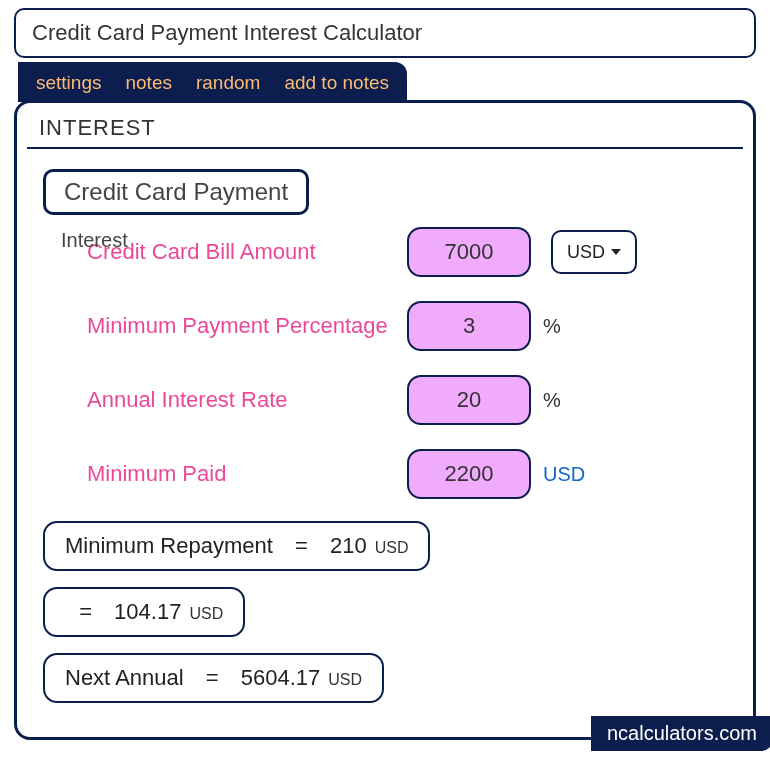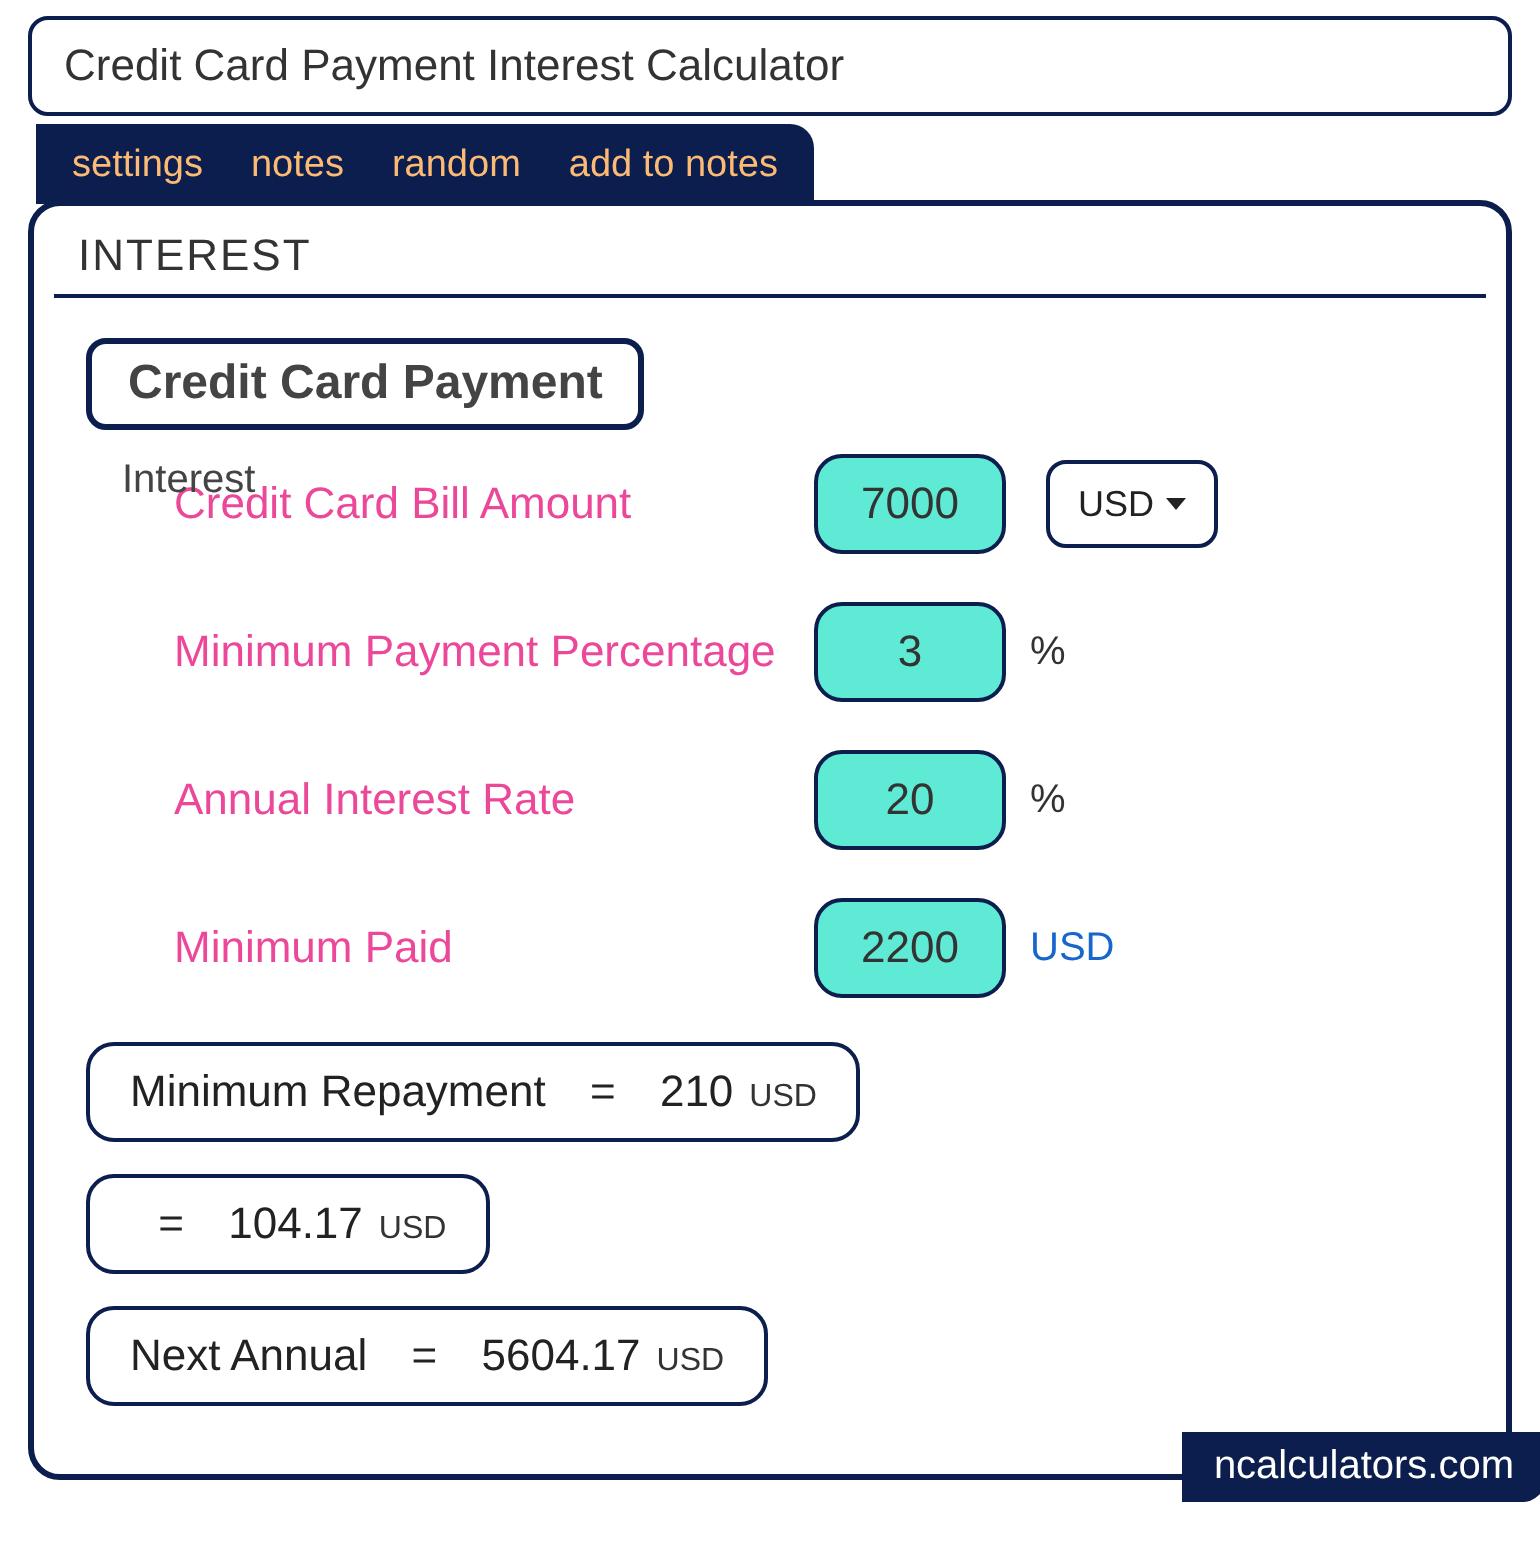--- a/index.html
+++ b/index.html
@@ -56,21 +56,20 @@
   }
   .category-pill {
     border: 3px solid #0b1e4d;
     border-radius: 10px;
     font-size: 24px;
     color: #444;
     padding: 6px 18px;
     display: inline-block;
     margin-bottom: 6px;
     margin-left: 6px;
-    font-weight: bold;
   }
   .ghost-label {
     position: absolute;
     left: 44px;
     top: 126px;
     font-size: 20px;
     color: #444;
   }
   .form-rows {
     margin-left: 50px;
@@ -84,29 +83,29 @@
   }
   .row-label {
     font-size: 22px;
     color: #ec4899;
     width: 320px;
     line-height: 1.25;
   }
   .input-pill {
     border: 2.5px solid #0b1e4d;
     border-radius: 14px;
-    width: 96px;
+    width: 124px;
     height: 50px;
     font-size: 22px;
     text-align: center;
     color: #333;
     display: flex;
     align-items: center;
     justify-content: center;
-    background: #5eead4;
+    background: #f0abfc;
   }
   .unit {
     font-size: 20px;
     color: #333;
     margin-left: 12px;
   }
   .unit.blue { color: #1766cc; }
   .currency-select {
     border: 2px solid #0b1e4d;
     border-radius: 10px;

